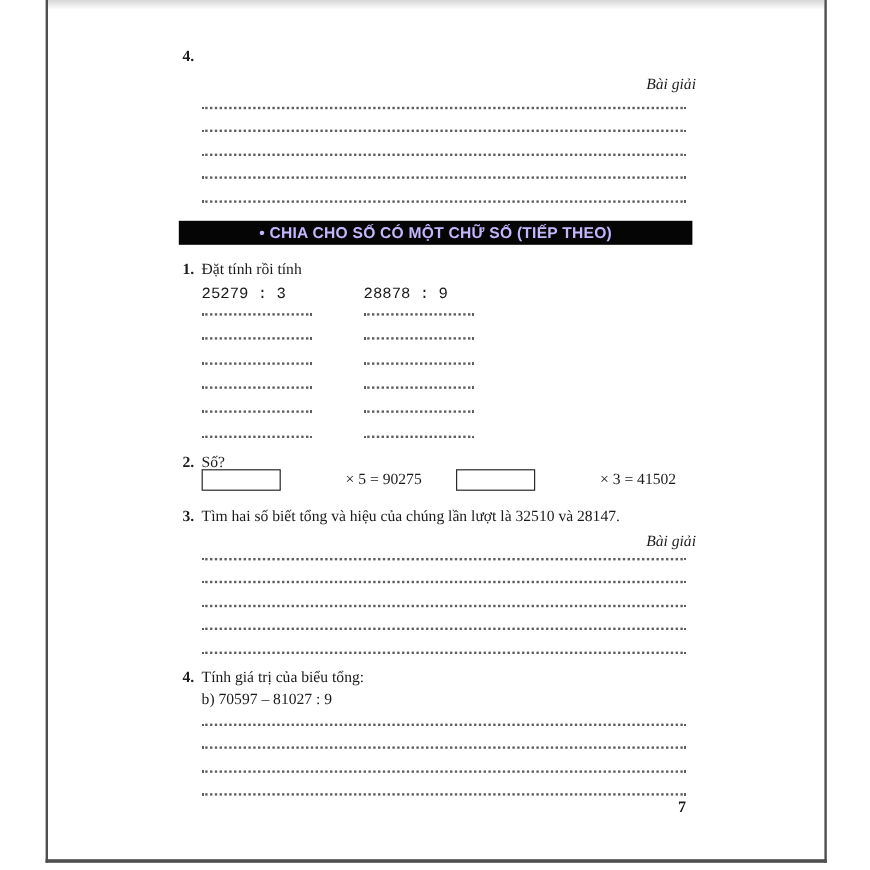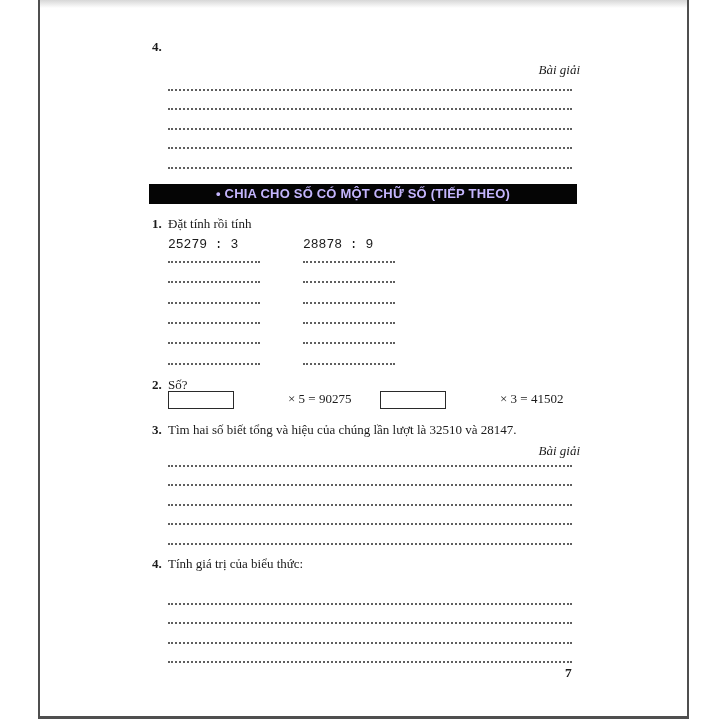--- a/index.html
+++ b/index.html
@@ -141,24 +141,25 @@
     <div class="lines lines-q3">
         <div class="dotline"></div>
         <div class="dotline"></div>
         <div class="dotline"></div>
         <div class="dotline"></div>
         <div class="dotline"></div>
       </div>
 
     <div class="problem p-gap-sm">
       <span class="pnum">4.</span>
-      <div class="ptext">Tính giá trị của biểu thức:</div>
+      <div class="ptext">Tính giá trị của biểu tổng:</div>
     </div>
 
     <div class="ab-row">
+      <div>b) 70597 – 81027 : 9</div>
     </div>
 
     <div class="lines lines-q4">
         <div class="dotline"></div>
         <div class="dotline"></div>
         <div class="dotline"></div>
         <div class="dotline"></div>
       </div>
 
   </div>

